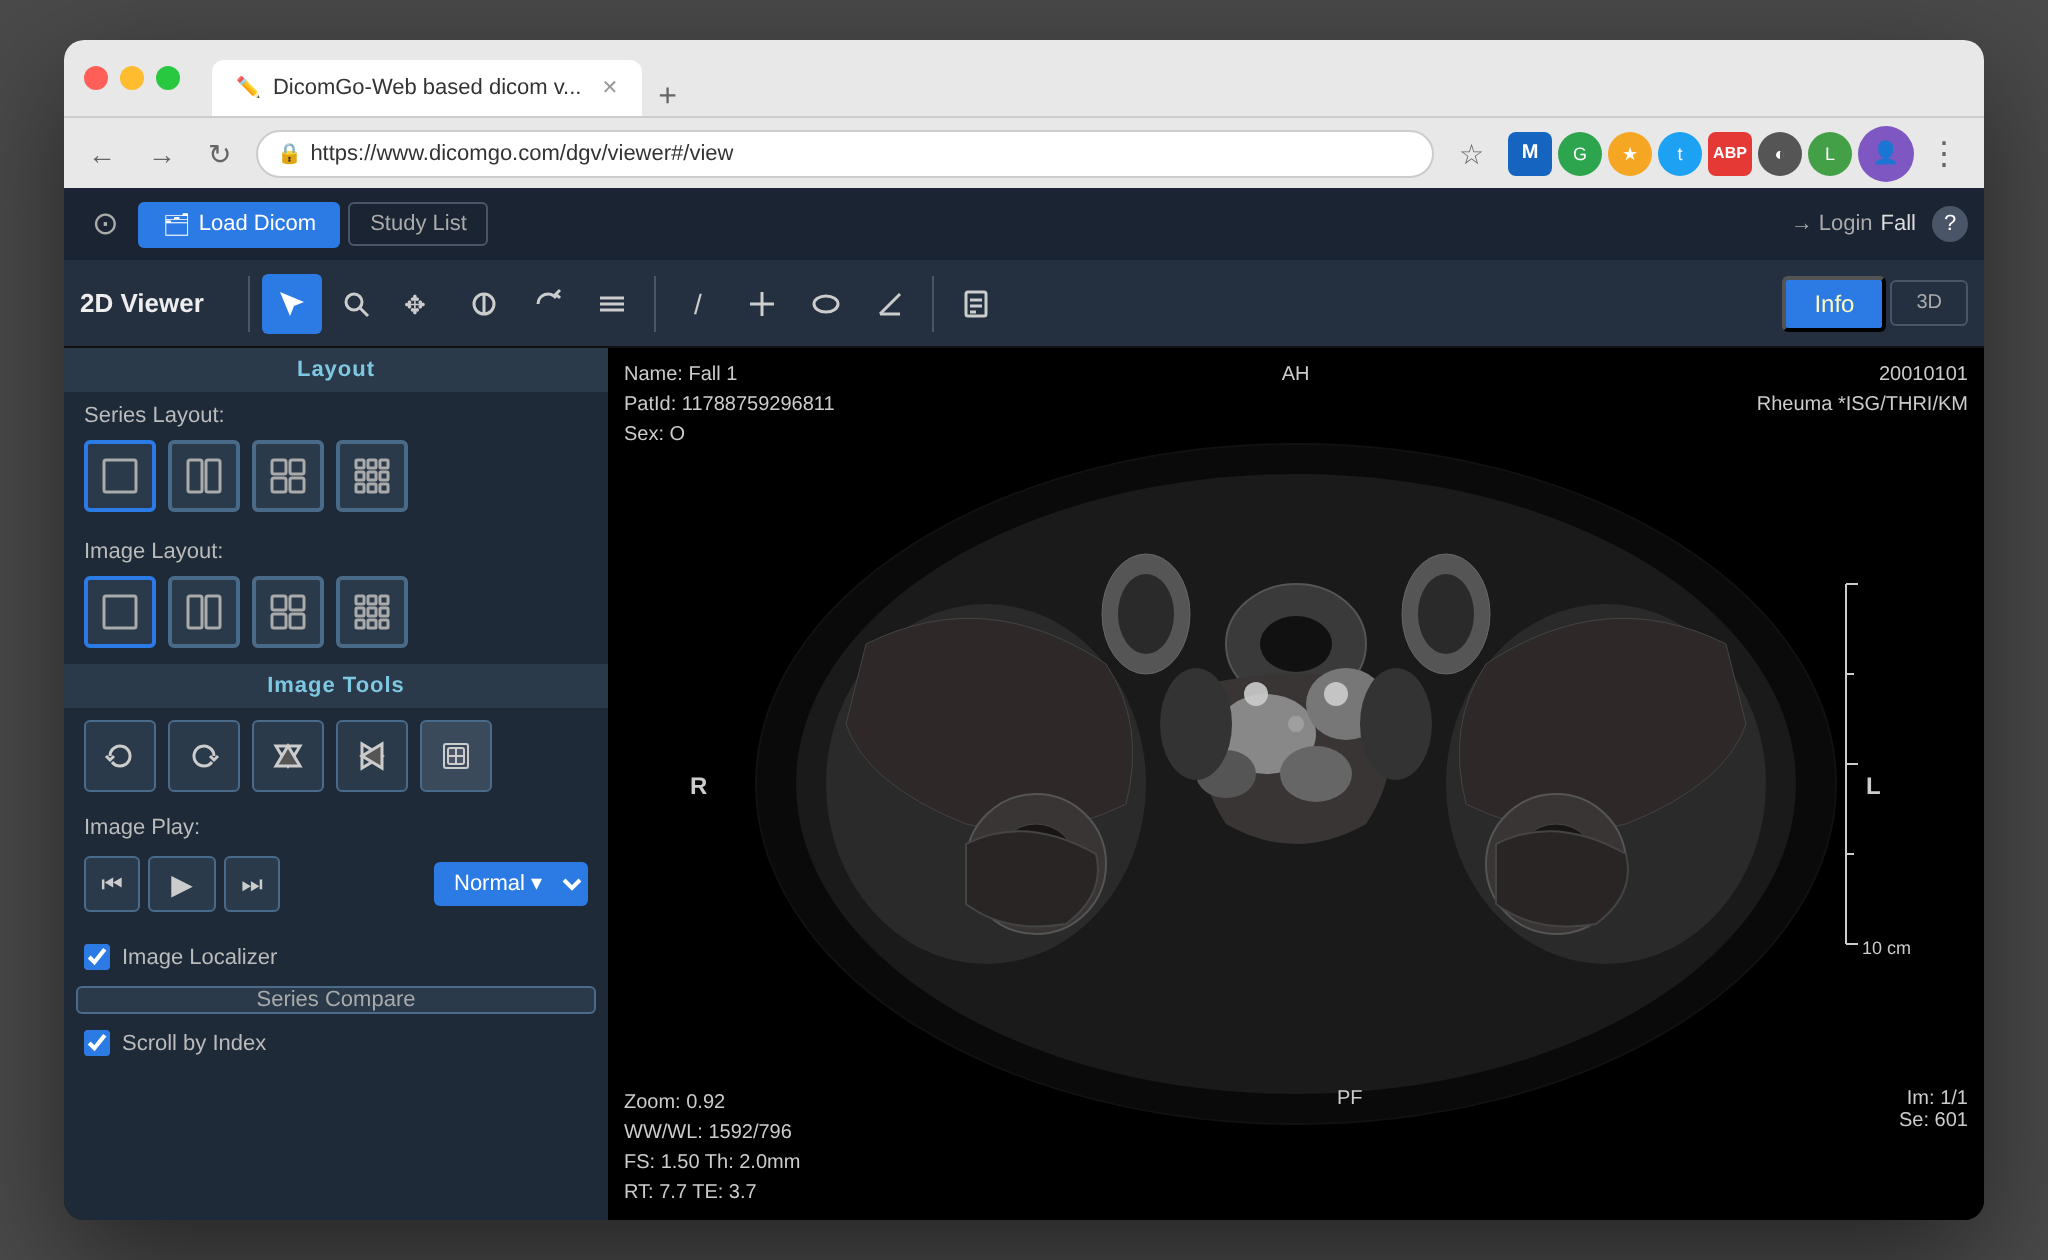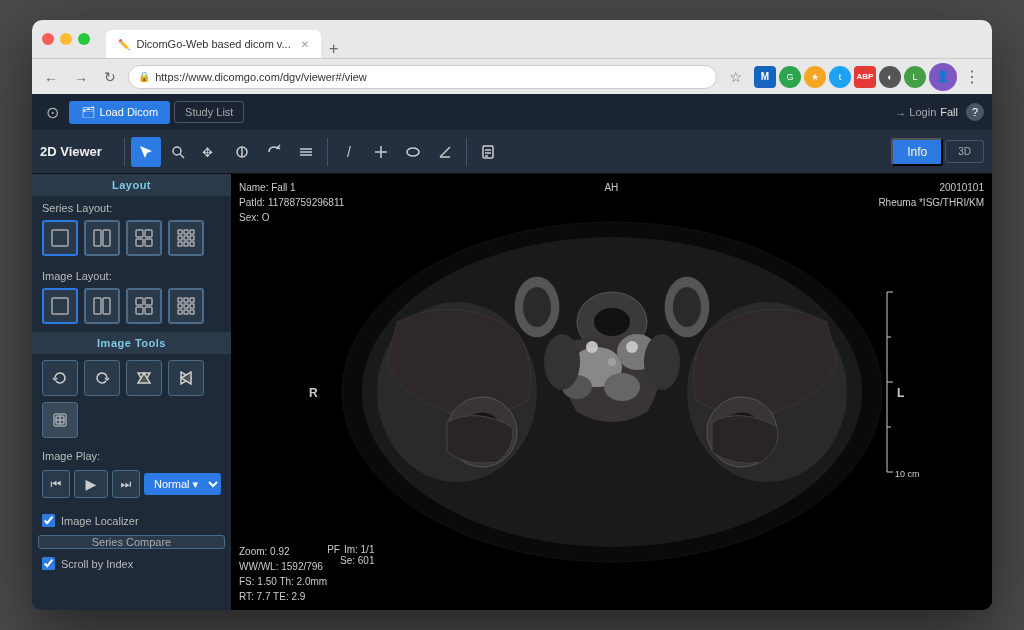--- a/index.html
+++ b/index.html
@@ -229,21 +229,21 @@
 
     
     .app-main {
       flex: 1;
       display: flex;
       overflow: hidden;
     }
 
     
     .sidebar {
-      width: 199px;
+      width: 272px;
       background: #1e2a38;
       flex-shrink: 0;
       overflow-y: auto;
       display: flex;
       flex-direction: column;
     }
     .sidebar-section-title {
       background: #2a3a4a;
       color: #7ec8e3;
       font-size: 11px;
@@ -390,21 +390,21 @@
       overflow: hidden;
       position: relative;
     }
 
     .viewer-meta-bottom {
       position: absolute;
       bottom: 6px;
       left: 8px;
       right: 8px;
       display: flex;
-      justify-content: flex-start;
+      justify-content: space-between;
       z-index: 10;
     }
     .meta-bottom-left { color: #ccc; font-size: 10px; line-height: 1.5; }
     .meta-bottom-center { color: #ccc; font-size: 10px; text-align: center; }
     .meta-bottom-right { color: #ccc; font-size: 10px; text-align: right; }
   </style>
 </head>
 <body>
 
 <div class="browser-window">
@@ -797,21 +797,21 @@
             <text x="12" y="205" fill="#ccc" font-size="12" font-weight="bold">R</text>
             <text x="600" y="205" fill="#ccc" font-size="12" font-weight="bold">L</text>
           </svg>
         </div>
 
         <div class="viewer-meta-bottom">
           <div class="meta-bottom-left">
             <div>Zoom: 0.92</div>
             <div>WW/WL: 1592/796</div>
             <div>FS: 1.50  Th: 2.0mm</div>
-            <div>RT: 7.7 TE: 2.9</div>
+            <div>RT: 7.7 TE: 3.7</div>
           </div>
           <div class="meta-bottom-center">
             <div>PF</div>
           </div>
           <div class="meta-bottom-right">
             <div>Im: 1/1</div>
             <div>Se: 601</div>
           </div>
         </div>
       </div>

